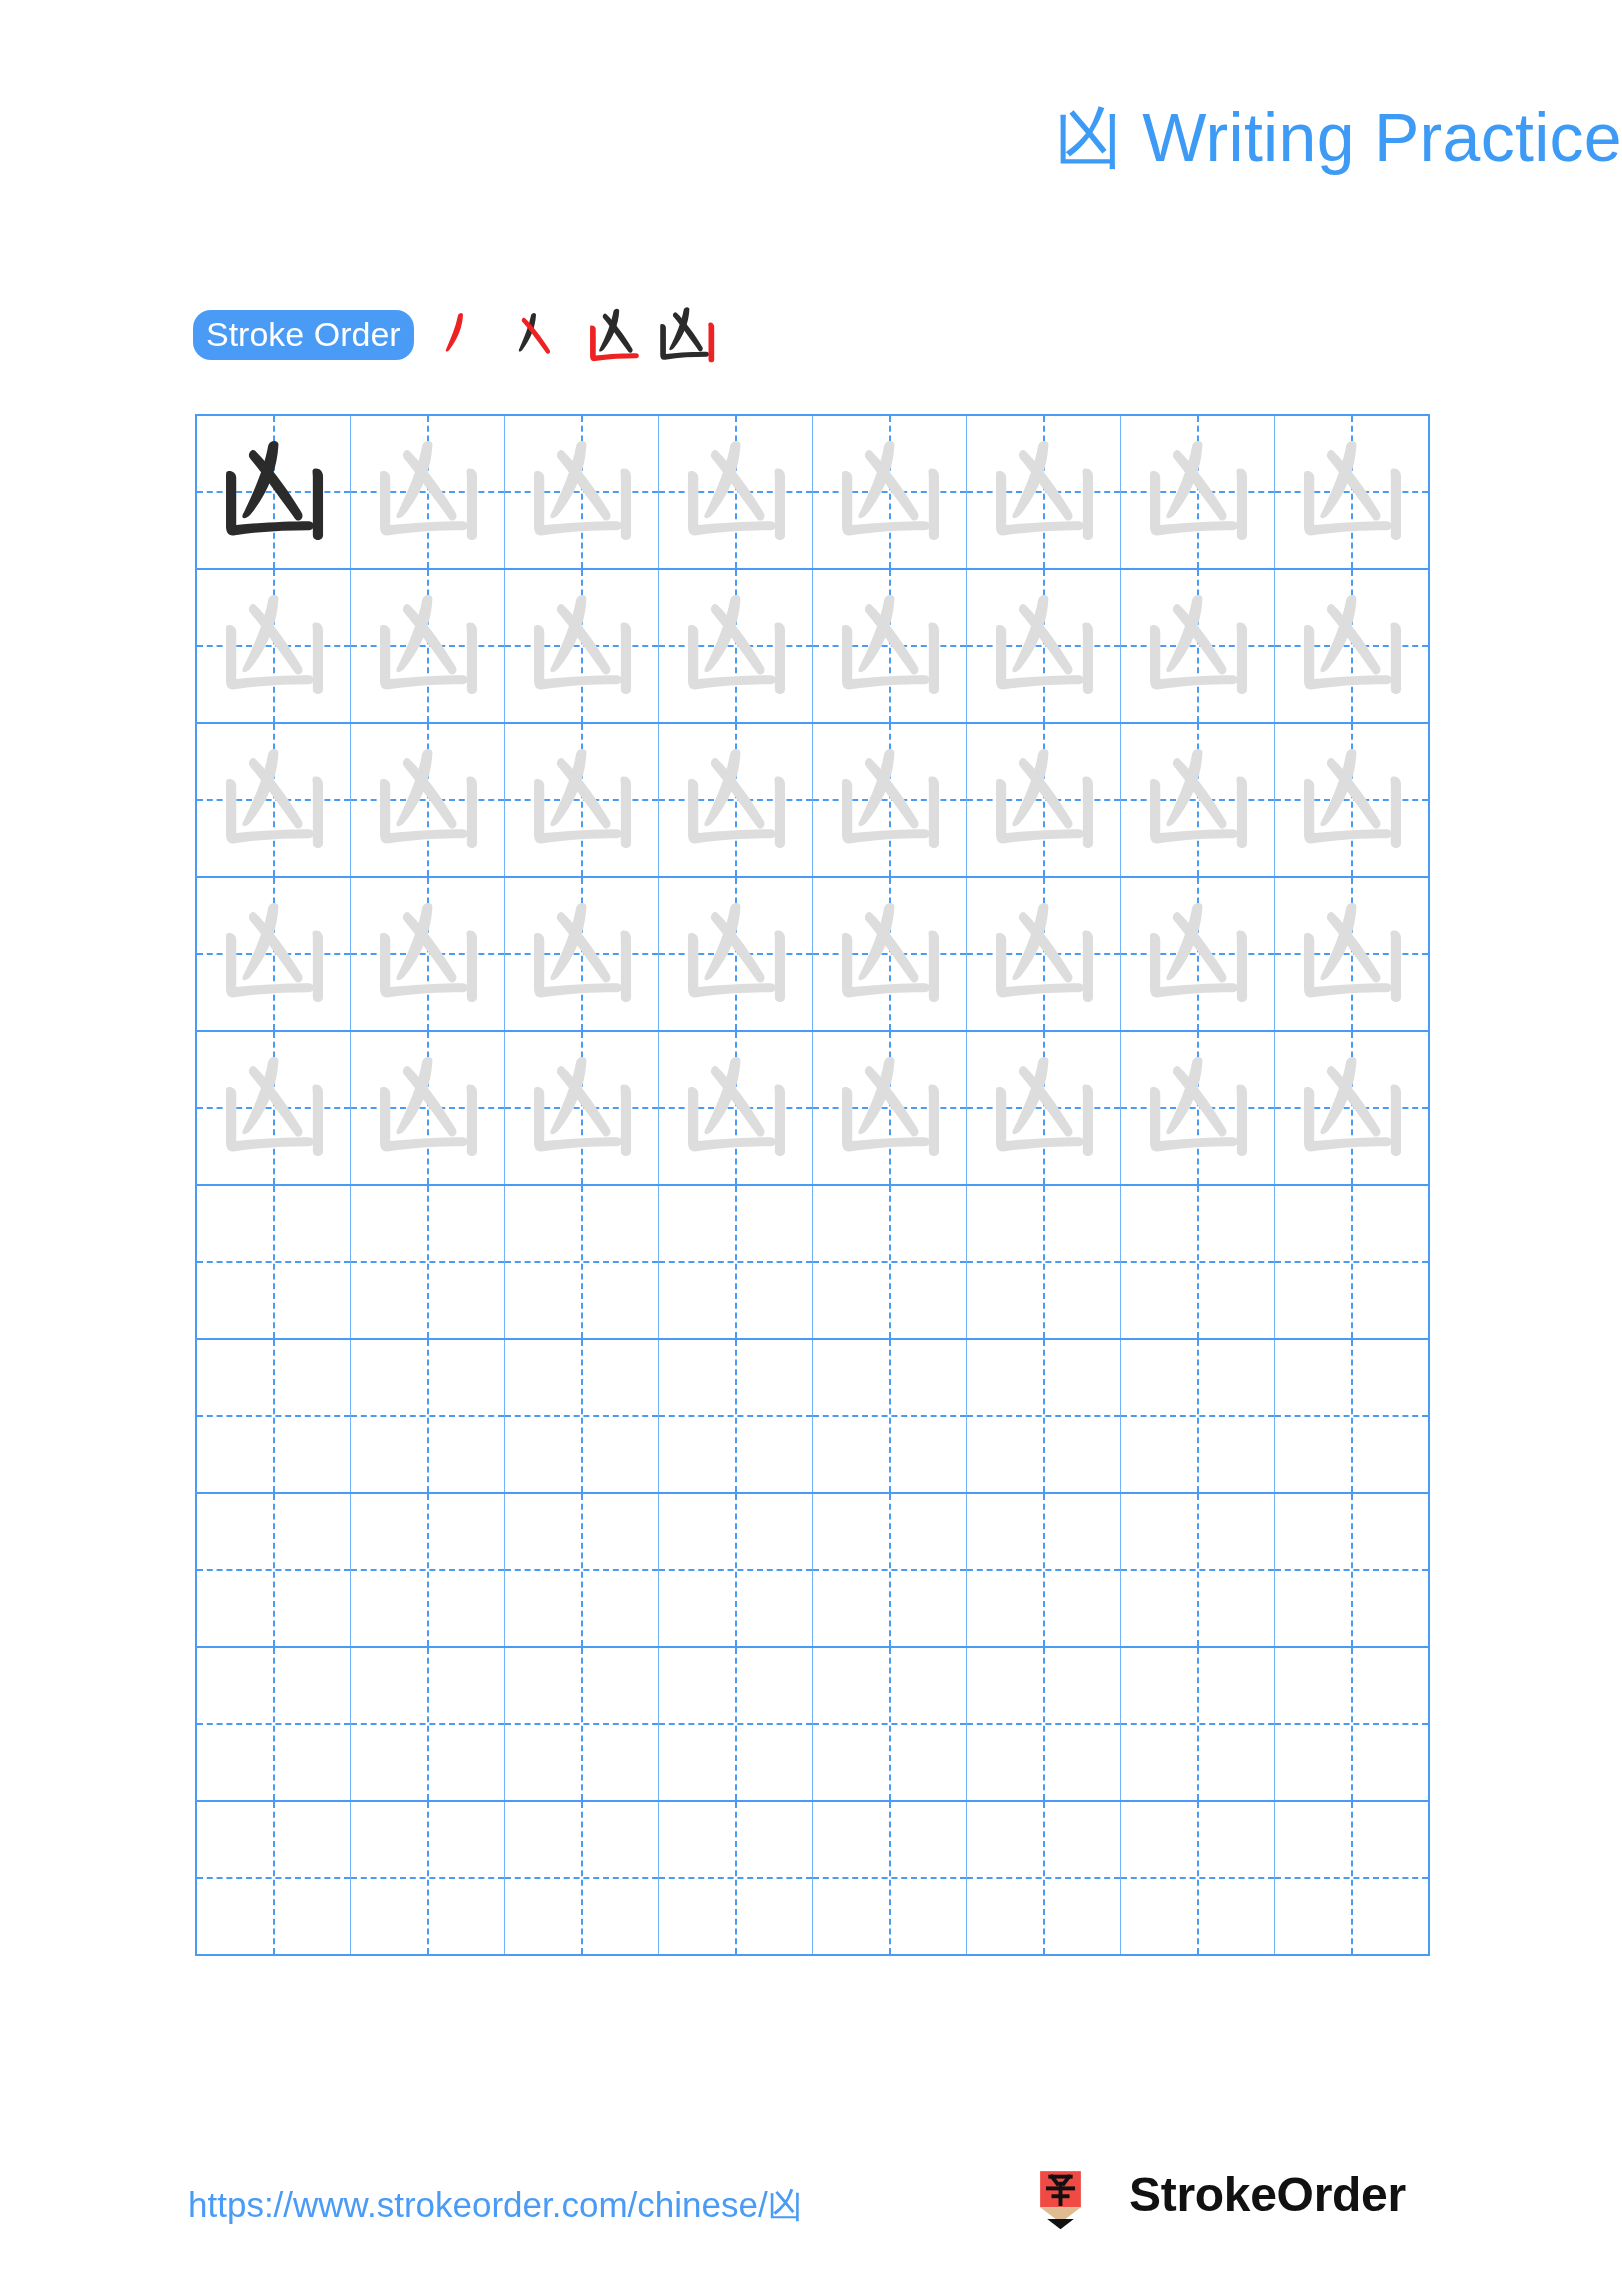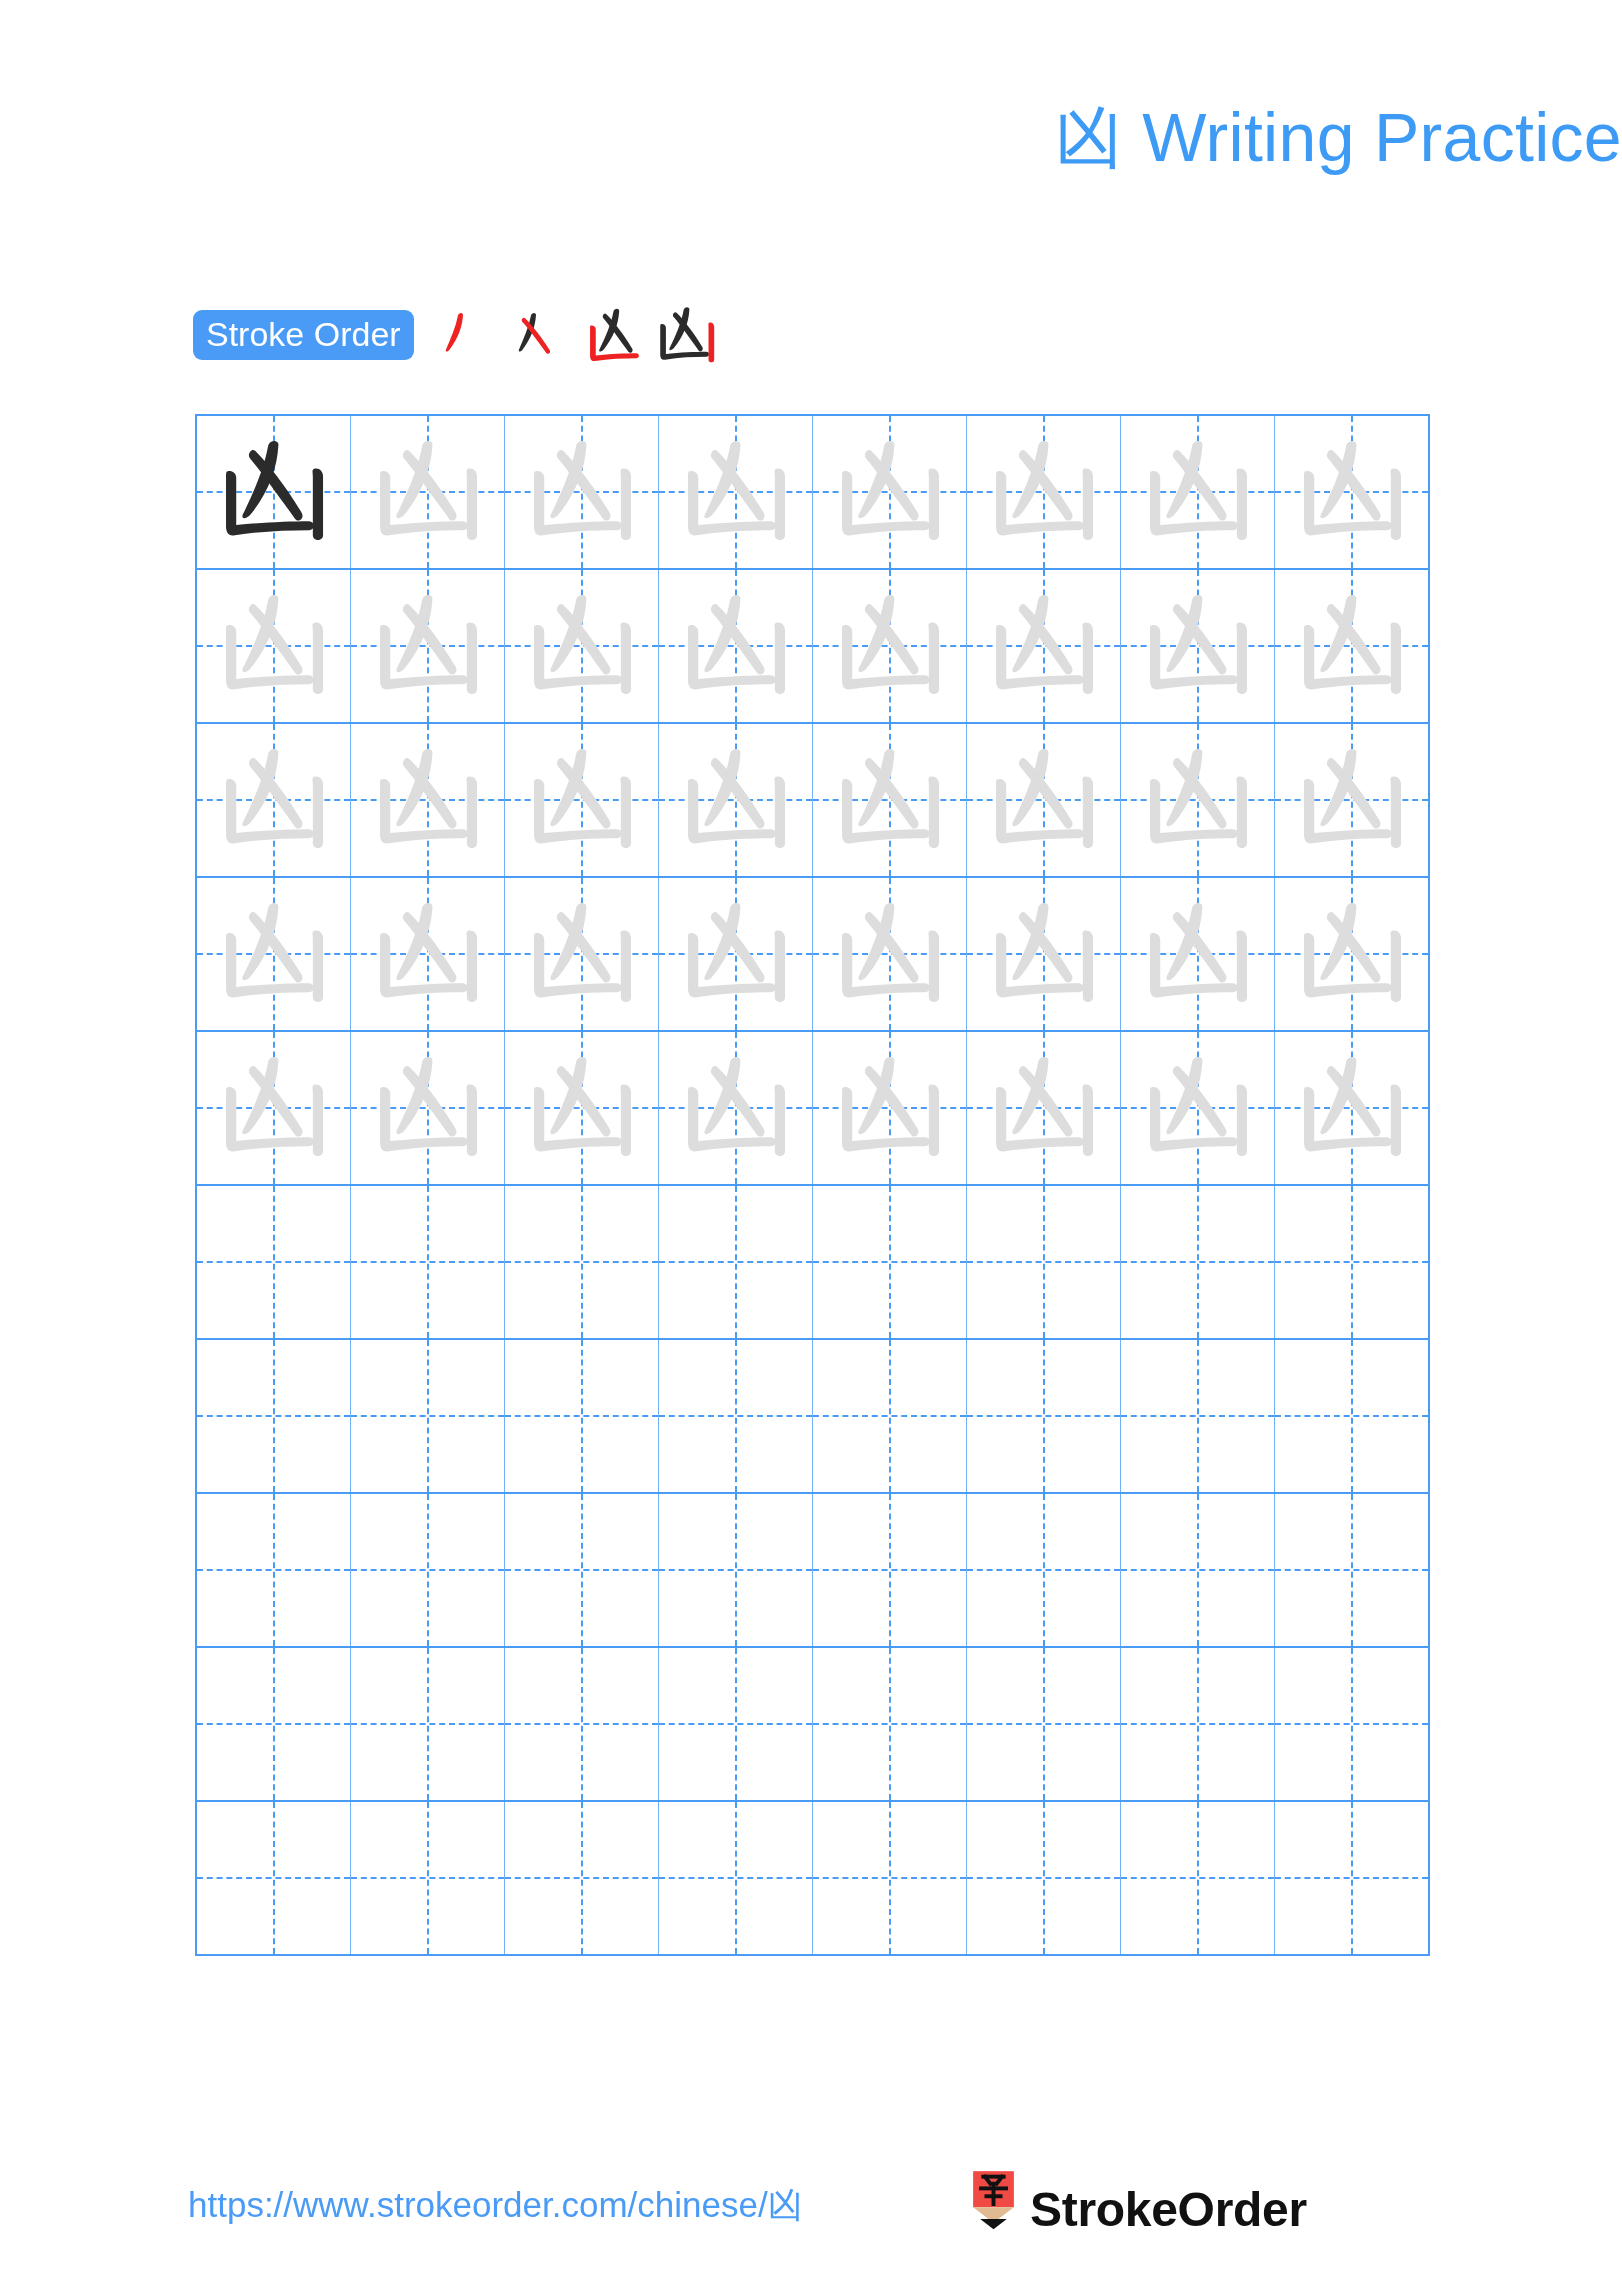--- a/index.html
+++ b/index.html
@@ -41,21 +41,21 @@
     display: flex;
     align-items: center;
     height: 60px;
   }
   #stroke-order-badge {
     background: #4a9bf5;
     color: #ffffff;
     font-size: 34px;
     font-weight: 400;
     padding: 6.5px 13px 9.2px 13px;
-    border-radius: 9px;
+    border-radius: 18px;
     line-height: 1;
     white-space: nowrap;
   }
   #stroke-steps {
     display: flex;
     align-items: center;
     margin-left: 17px;
   }
   .stroke-step {
     width: 71px;
@@ -140,25 +140,26 @@
   #footer-url {
     position: absolute;
     left: 188px;
     top: 2182px;
     font-size: 35px;
     color: #4a9bf5;
     white-space: nowrap;
   }
   #footer-brand {
     position: absolute;
-    left: 970px;
+    left: 1037px;
     top: 2171px;
     display: flex;
-    align-items: flex-end;
+    align-items: flex-start;
     height: 63px;
+    gap: 32px;
   }
   #brand-logo-icon {
     width: 47px;
     height: 63px;
     position: relative;
     flex: none;
   }
   #brand-name {
     font-size: 48px;
     font-weight: bold;

